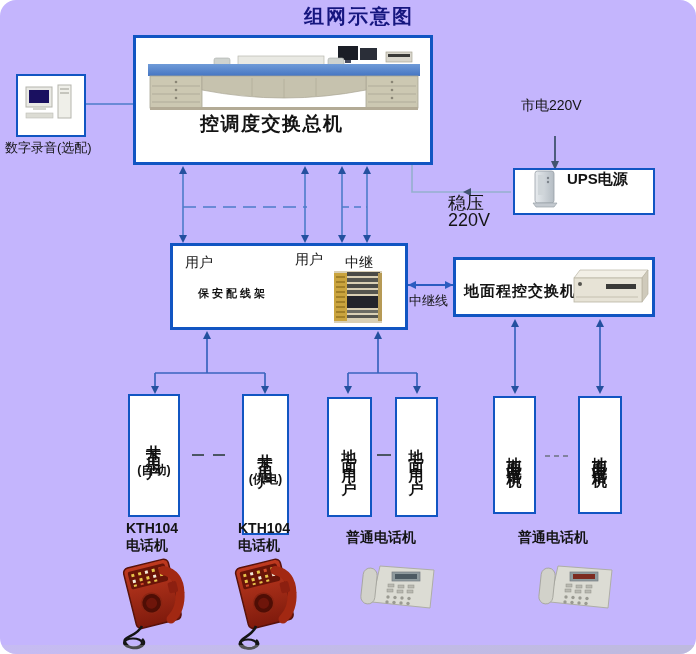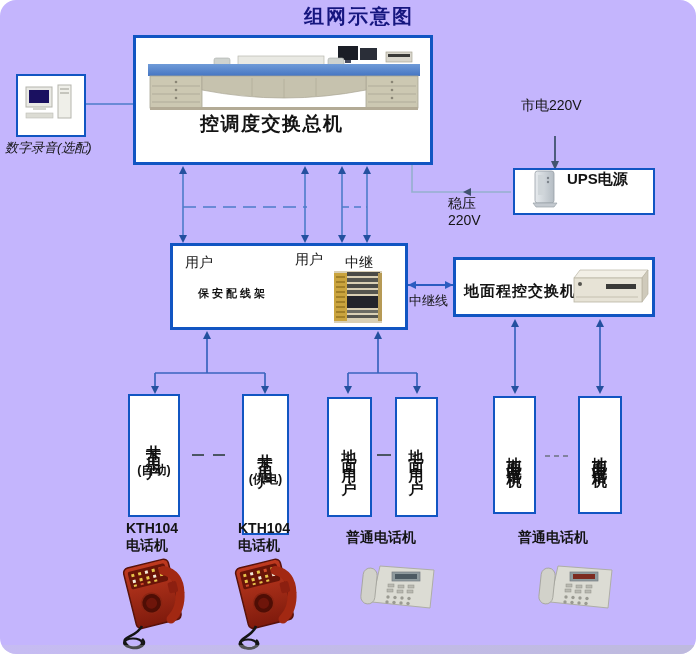--- a/index.html
+++ b/index.html
@@ -90,21 +90,21 @@
     <svg class="img" style="left:6px;top:7px;" width="52" height="46" viewBox="0 0 52 46">
       <rect x="2" y="4" width="26" height="20" fill="#e9e9e4" stroke="#b5b5ad"></rect>
       <rect x="5" y="7" width="20" height="13" fill="#1a1060"></rect>
       <rect x="9" y="24" width="13" height="3" fill="#d6d6cf"></rect>
       <rect x="2" y="30" width="27" height="5" fill="#dcdcd4" stroke="#bcbcb4" stroke-width="0.6"></rect>
       <rect x="34" y="2" width="13" height="33" fill="#efefe9" stroke="#b5b5ad"></rect>
       <rect x="36" y="5" width="9" height="2" fill="#c5c5bd"></rect>
       <rect x="36" y="9" width="9" height="2" fill="#c5c5bd"></rect>
     </svg>
   </div>
-  <div class="lbl" style="left:5px;top:139px;font-size:13px;font-style:italic;">数字录音(选配)</div>
+  <div class="lbl" style="left:5px;top:139px;font-size:13px;">数字录音(选配)</div>
 
   <div class="box" style="left:133px;top:35px;width:300px;height:130px;">
     <svg class="img" style="left:6px;top:6px;" width="284" height="68" viewBox="0 0 284 68">
       <defs>
         <linearGradient id="gTop" x1="0" y1="0" x2="0" y2="1">
           <stop offset="0" stop-color="#6f9bd8"></stop>
             <stop offset="1" stop-color="#2a5cb4"></stop>
         </linearGradient>
       </defs>
       <rect x="196" y="2" width="20" height="14" fill="#1b1e26"></rect>
@@ -147,21 +147,21 @@
         </defs>
         <rect x="4" y="1" width="19" height="32" rx="2.5" fill="url(#gUps)" stroke="#98a0a7" stroke-width="0.8"></rect>
         <rect x="7" y="5" width="6" height="20" fill="#cfd5d9"></rect>
         <circle cx="17" cy="8" r="1.2" fill="#7c848b"></circle>
           <circle cx="17" cy="12" r="1.2" fill="#7c848b"></circle>
         <path d="M2,33 H26 L23,37 H5 Z" fill="#c3c9cf" stroke="#98a0a7" stroke-width="0.7"></path>
       </svg>
       <span class="ups-label">UPS电源</span>
     </div>
   </div>
-  <div class="lbl" style="left:448px;top:195px;font-size:14px;line-height:17px;">
+  <div class="lbl" style="left:448px;top:195px;font-size:18px;line-height:17px;">
     <div>稳压</div>
     <div>220V</div>
   </div>
 
   <div class="box" style="left:170px;top:243px;width:238px;height:87px;">
     <span class="port" style="left:12px;top:8px;">用户</span>
     <span class="port" style="left:122px;top:5px;">用户</span>
     <span class="port" style="left:172px;top:8px;">中继</span>
     <div class="mdf-label">保安配线架</div>
     <svg class="img" style="left:161px;top:25px;" width="48" height="52" viewBox="0 0 48 52">

